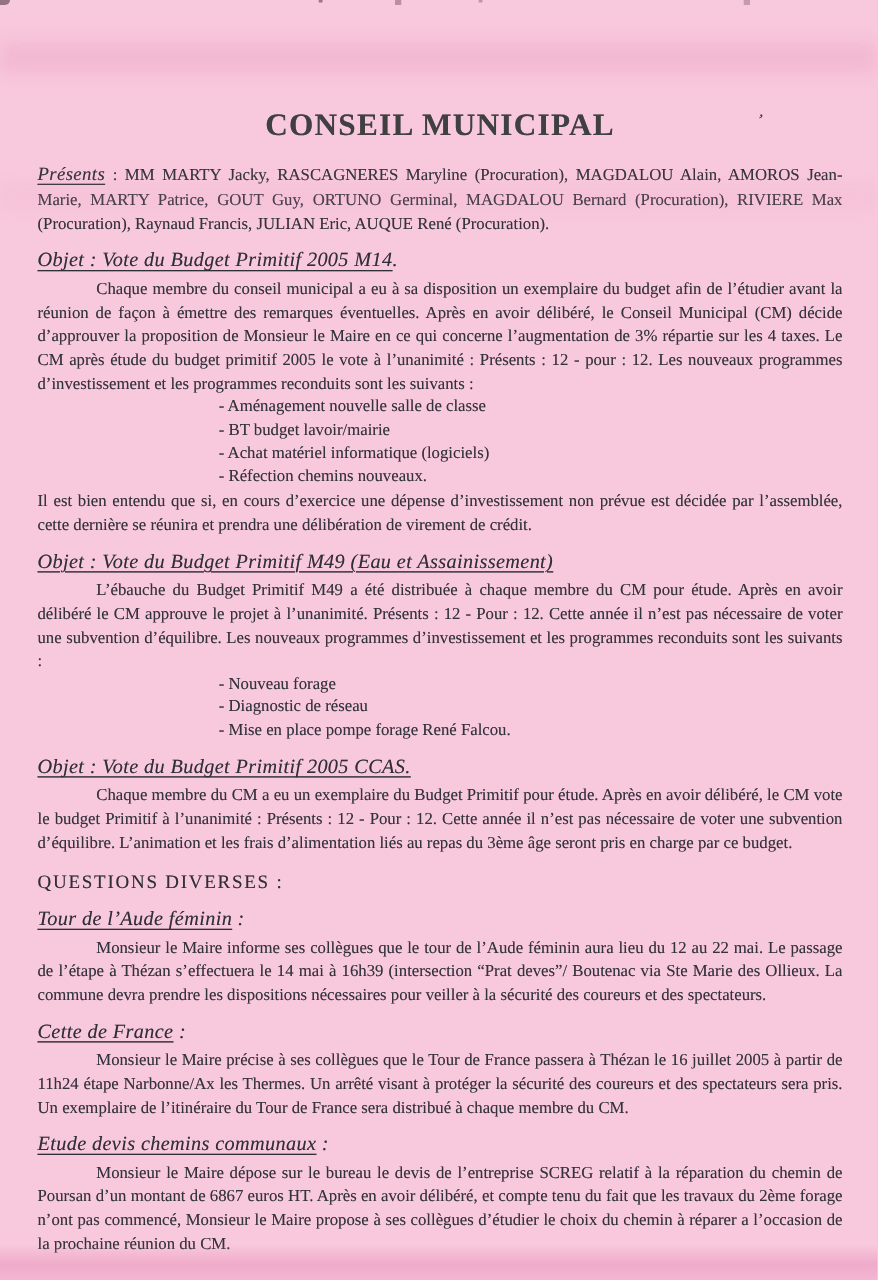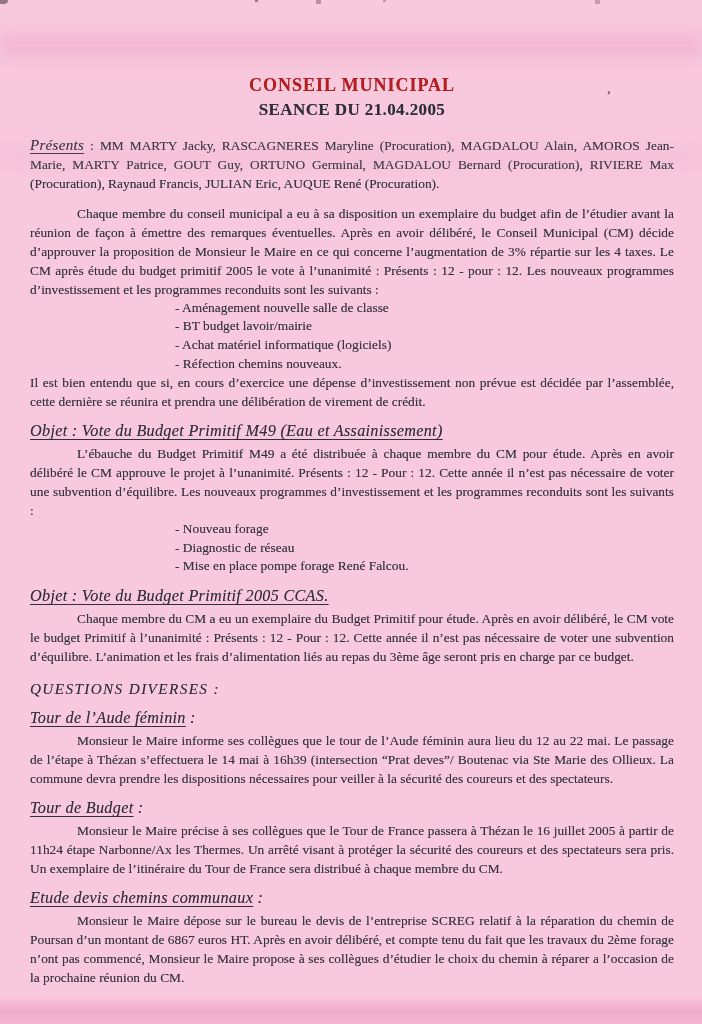--- a/index.html
+++ b/index.html
@@ -44,22 +44,22 @@
                 128px 0 0 0 rgba(120,88,104,0.45),
                 341px 1px 0 1px rgba(120,88,104,0.4);
   }
   .speck-artifact {
     position: absolute; left: 606px; top: 88px;
     font-size: 13px; color: #3a3a46; transform: rotate(14deg);
   }
 
   .doc-header { text-align: center; }
   .doc-title {
-    margin: 0; font-size: 18px; font-weight: bold;
-    letter-spacing: 1px; line-height: 1.05; color: #b91c1c;
+    margin: 12px; font-size: 25px; font-weight: bold;
+    letter-spacing: 1px; line-height: 1.05; color: #404040;
   }
   .doc-subtitle {
     margin: 5px 0 0; font-size: 17px; font-weight: bold;
     letter-spacing: 0.4px; color: #2e2e3a;
   }
 
   .attendees {
     margin: 16px 0 0; font-size: 13.4px; line-height: 19px;
     text-align: justify;
   }
@@ -71,21 +71,21 @@
 
   .section { margin-top: 11px; }
   .obj-heading {
     margin: 0 0 3px; font-weight: normal; font-style: italic;
     font-size: 16.2px; letter-spacing: 0.3px; color: #2f2f3a;
   }
   .obj-heading .u {
     text-decoration: underline; text-decoration-thickness: 1.1px; text-underline-offset: 3px;
   }
   .qd-heading {
-    margin: 14px 0 0; font-weight: normal; font-style: italic;
+    margin: 14px 0 0; font-weight: normal; 
     font-size: 15.2px; letter-spacing: 1.4px; color: #2f2f3a;
   }
   .para {
     margin: 0; font-size: 13.4px; line-height: 19px;
     text-align: justify; text-indent: 47px;
   }
   .para.noindent { text-indent: 0; }
   .items {
     margin: 0 0 0 145px; padding: 0; list-style: none;
     font-size: 13.4px; line-height: 18.6px;
@@ -97,26 +97,26 @@
 <div class="page">
   <div class="band-top"></div>
   <div class="band-mid"></div>
   <div class="band-bottom"></div>
   <div class="corner-mark"></div>
   <div class="edge-specks"></div>
   <div class="speck-artifact">’</div>
 
   <header class="doc-header">
     <h1 class="doc-title">CONSEIL MUNICIPAL</h1>
-    <h2 class="doc-subtitle">SEANCE DU 21.04.2005</h2>
   </header>
 
   <p class="attendees"><span class="cursive-label">Présents</span><span> : </span><span>MM MARTY Jacky, RASCAGNERES Maryline (Procuration), MAGDALOU Alain, AMOROS Jean-Marie, MARTY Patrice, GOUT Guy, ORTUNO Germinal, MAGDALOU Bernard (Procuration), RIVIERE Max (Procuration), Raynaud Francis, JULIAN Eric, AUQUE René (Procuration).</span></p>
 
   <section class="section">
+    <h3 class="obj-heading"><span class="u">Objet : Vote du Budget Primitif 2005 M14</span><span>.</span></h3>
     <p class="para">Chaque membre du conseil municipal a eu à sa disposition un exemplaire du budget afin de l’étudier avant la réunion de façon à émettre des remarques éventuelles. Après en avoir délibéré, le Conseil Municipal (CM) décide d’approuver la proposition de Monsieur le Maire en ce qui concerne l’augmentation de 3% répartie sur les 4 taxes. Le CM après étude du budget primitif 2005 le vote à l’unanimité : Présents : 12 - pour : 12. Les nouveaux programmes d’investissement et les programmes reconduits sont les suivants :</p>
     <ul class="items">
       <li>- Aménagement nouvelle salle de classe</li>
       <li>- BT budget lavoir/mairie</li>
       <li>- Achat matériel informatique (logiciels)</li>
       <li>- Réfection chemins nouveaux.</li>
     </ul>
     <p class="para noindent">Il est bien entendu que si, en cours d’exercice une dépense d’investissement non prévue est décidée par l’assemblée, cette dernière se réunira et prendra une délibération de virement de crédit.</p>
   </section>
 
@@ -136,21 +136,21 @@
   </section>
 
   <h3 class="qd-heading">QUESTIONS DIVERSES :</h3>
 
   <section class="section">
     <h3 class="obj-heading"><span class="u">Tour de l’Aude féminin</span><span> :</span></h3>
     <p class="para">Monsieur le Maire informe ses collègues que le tour de l’Aude féminin aura lieu du 12 au 22 mai. Le passage de l’étape à Thézan s’effectuera le 14 mai à 16h39 (intersection “Prat deves”/ Boutenac via Ste Marie des Ollieux. La commune devra prendre les dispositions nécessaires pour veiller à la sécurité des coureurs et des spectateurs.</p>
   </section>
 
   <section class="section">
-    <h3 class="obj-heading"><span class="u">Tour de Budget</span><span> :</span></h3>
+    <h3 class="obj-heading"><span class="u">Cette de France</span><span> :</span></h3>
     <p class="para">Monsieur le Maire précise à ses collègues que le Tour de France passera à Thézan le 16 juillet 2005 à partir de 11h24 étape Narbonne/Ax les Thermes. Un arrêté visant à protéger la sécurité des coureurs et des spectateurs sera pris. Un exemplaire de l’itinéraire du Tour de France sera distribué à chaque membre du CM.</p>
   </section>
 
   <section class="section">
     <h3 class="obj-heading"><span class="u">Etude devis chemins communaux</span><span> :</span></h3>
     <p class="para">Monsieur le Maire dépose sur le bureau le devis de l’entreprise SCREG relatif à la réparation du chemin de Poursan d’un montant de 6867 euros HT. Après en avoir délibéré, et compte tenu du fait que les travaux du 2ème forage n’ont pas commencé, Monsieur le Maire propose à ses collègues d’étudier le choix du chemin à réparer a l’occasion de la prochaine réunion du CM.</p>
   </section>
 </div>
 
 </body></html>

